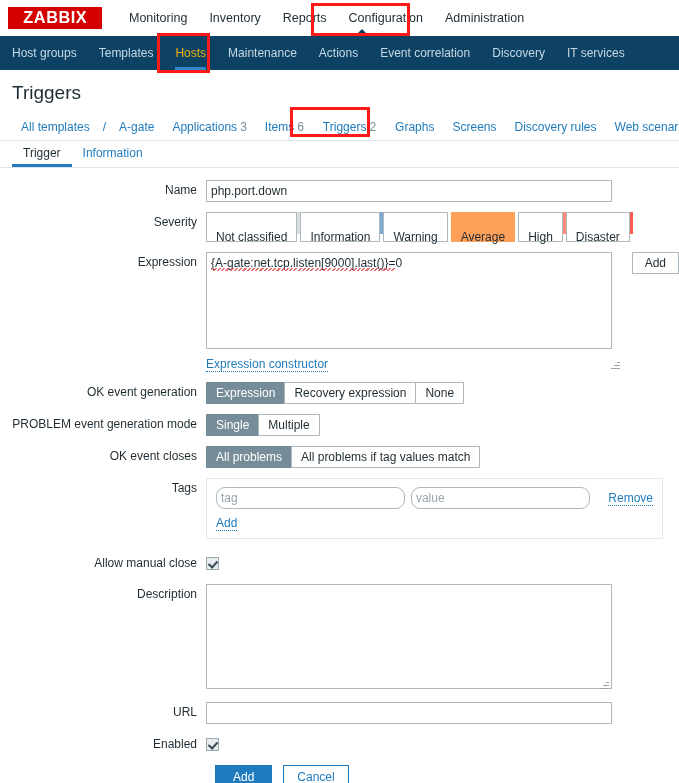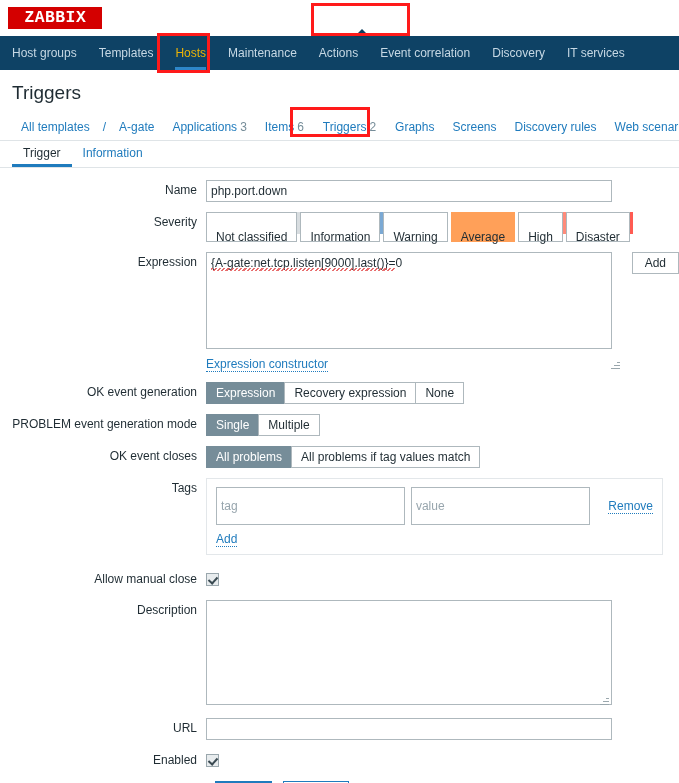--- a/index.html
+++ b/index.html
@@ -20,21 +20,21 @@
     display:flex; align-items:center;
     position:relative;
   }
   .logo {
     width:94px; height:22px; margin-left:8px; margin-right:16px;
     background:#d40000;
     display:flex; align-items:center; justify-content:center;
   }
   .logo span {
     color:#ffffff; font-size:16px; font-weight:bold;
-    letter-spacing:0.5px; font-family:Liberation Mono, monospace;
+    letter-spacing:0.5px; font-family:Liberation Sans, sans-serif;
     transform:scaleX(1.02);
   }
   .topmenu { display:flex; align-items:center; height:36px; }
   .topmenu a {
     color:#1f2c33; text-decoration:none; font-size:12.5px;
     padding:0 11px; line-height:36px; white-space:nowrap;
   }
   .topmenu a.active { color:#1f2c33; }
   .caret {
     position:absolute; left:354px; top:29px;
@@ -164,21 +164,21 @@
   .tog .btn.on {
     background:#768d99; border-color:#768d99; color:#ffffff;
   }
 
   
   .tags-box {
     border:1px solid #e3e7ea; padding:8px 9px 7px 9px; width:457px;
     background:#fff;
   }
   .tag-line { display:flex; align-items:center; }
-  .tag-line input { height:38px; }
+  .tag-line input { height:22px;border-radius:9px; }
   .i-tag { width:198px; }
   .i-val { width:188px; margin-left:6px; }
   .lnk {
     color:#1f7bbd; font-size:12px; text-decoration:none;
     border-bottom:1px dotted #1f7bbd; cursor:pointer;
   }
   .lnk-remove { margin-left:18px; }
   .tag-add { margin-top:7px; display:inline-block; }
 
   .expr-ctor { margin-top:5px; display:inline-block; }
@@ -216,20 +216,27 @@
   #anno-config { left:311px; top:3px;   width:99px;  height:33px; }
   #anno-hosts  { left:157px; top:33px;  width:53px;  height:40px; }
   #anno-trig   { left:290px; top:107px; width:80px;  height:30px; }
 </style>
 </head>
 <body>
 
 <div class="topbar">
   <div class="logo">
     <span>ZABBIX</span>
+  </div>
+  <div class="topmenu">
+    <a href="#">Monitoring</a>
+    <a href="#">Inventory</a>
+    <a href="#">Reports</a>
+    <a href="#" class="active">Configuration</a>
+    <a href="#">Administration</a>
   </div>
   <div class="caret"></div>
 </div>
 
 <div class="subnav">
   <a href="#">Host groups</a>
   <a href="#">Templates</a>
   <a href="#" class="active">Hosts</a>
   <a href="#">Maintenance</a>
   <a href="#">Actions</a>

